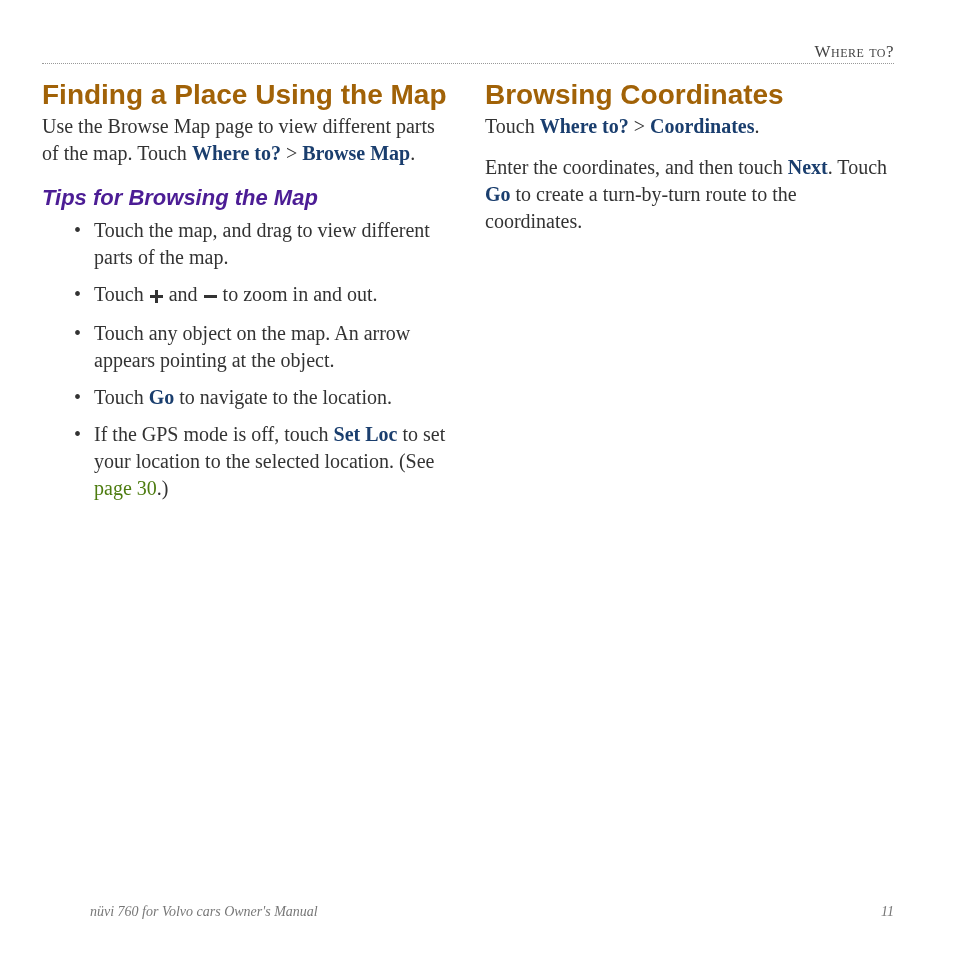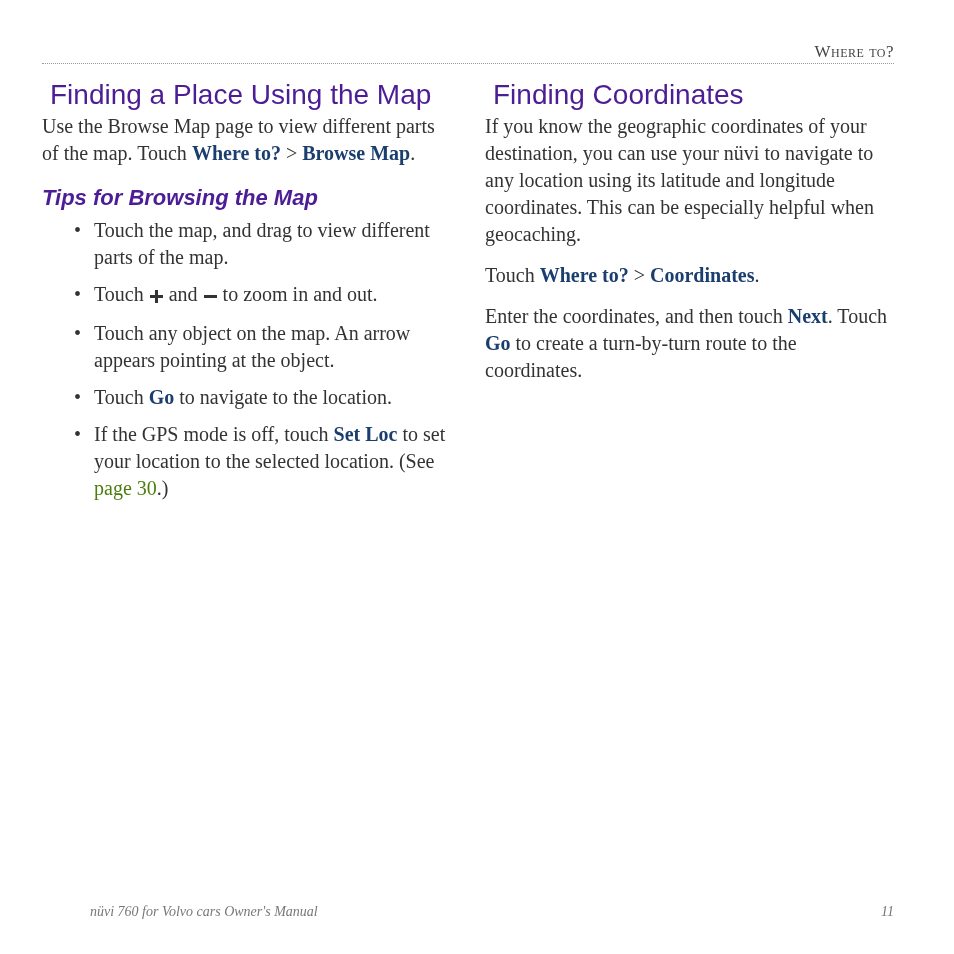--- a/index.html
+++ b/index.html
@@ -37,25 +37,25 @@
     display: flex;
     gap: 34px;
     margin-top: 14px;
   }
   .col {
     flex: 1;
     min-width: 0;
   }
   h2 {
     font-family: Arial, Helvetica, sans-serif;
-    font-weight: 400;
+    font-weight: 700;
     font-size: 28px;
-    margin: 0 0 2px 8px;
+    margin: 0 0 2px 0;
     line-height: 1.18;
-    color: #4c1d95;
+    color: #a16207;
   }
   h3 {
     font-family: Arial, Helvetica, sans-serif;
     font-weight: 700;
     font-style: italic;
     font-size: 22px;
     margin: 18px 0 6px 0;
     color: #4c1d95;
   }
   p {
@@ -142,22 +142,21 @@
         <li>
           <span>Touch </span><span class="bold-link">Go</span><span> to navigate to the location.</span>
         </li>
         <li>
           <span>If the GPS mode is off, touch </span><span class="bold-link">Set Loc</span><span> to set your location to the selected location. (See </span><span class="page-link">page 30</span><span>.)</span>
         </li>
       </ul>
     </div>
 
     <div class="col">
-      <h2>Finding Coordinates</h2>
-      <p>If you know the geographic coordinates of your destination, you can use your nüvi to navigate to any location using its latitude and longitude coordinates. This can be especially helpful when geocaching.</p>
+      <h2>Browsing Coordinates</h2>
       <p>
         <span>Touch </span><span class="bold-link">Where to?</span><span> &gt; </span><span class="bold-link">Coordinates</span><span>.</span>
       </p>
       <p>
         <span>Enter the coordinates, and then touch </span><span class="bold-link">Next</span><span>. Touch </span><span class="bold-link">Go</span><span> to create a turn-by-turn route to the coordinates.</span>
       </p>
     </div>
 
   </div>
 

